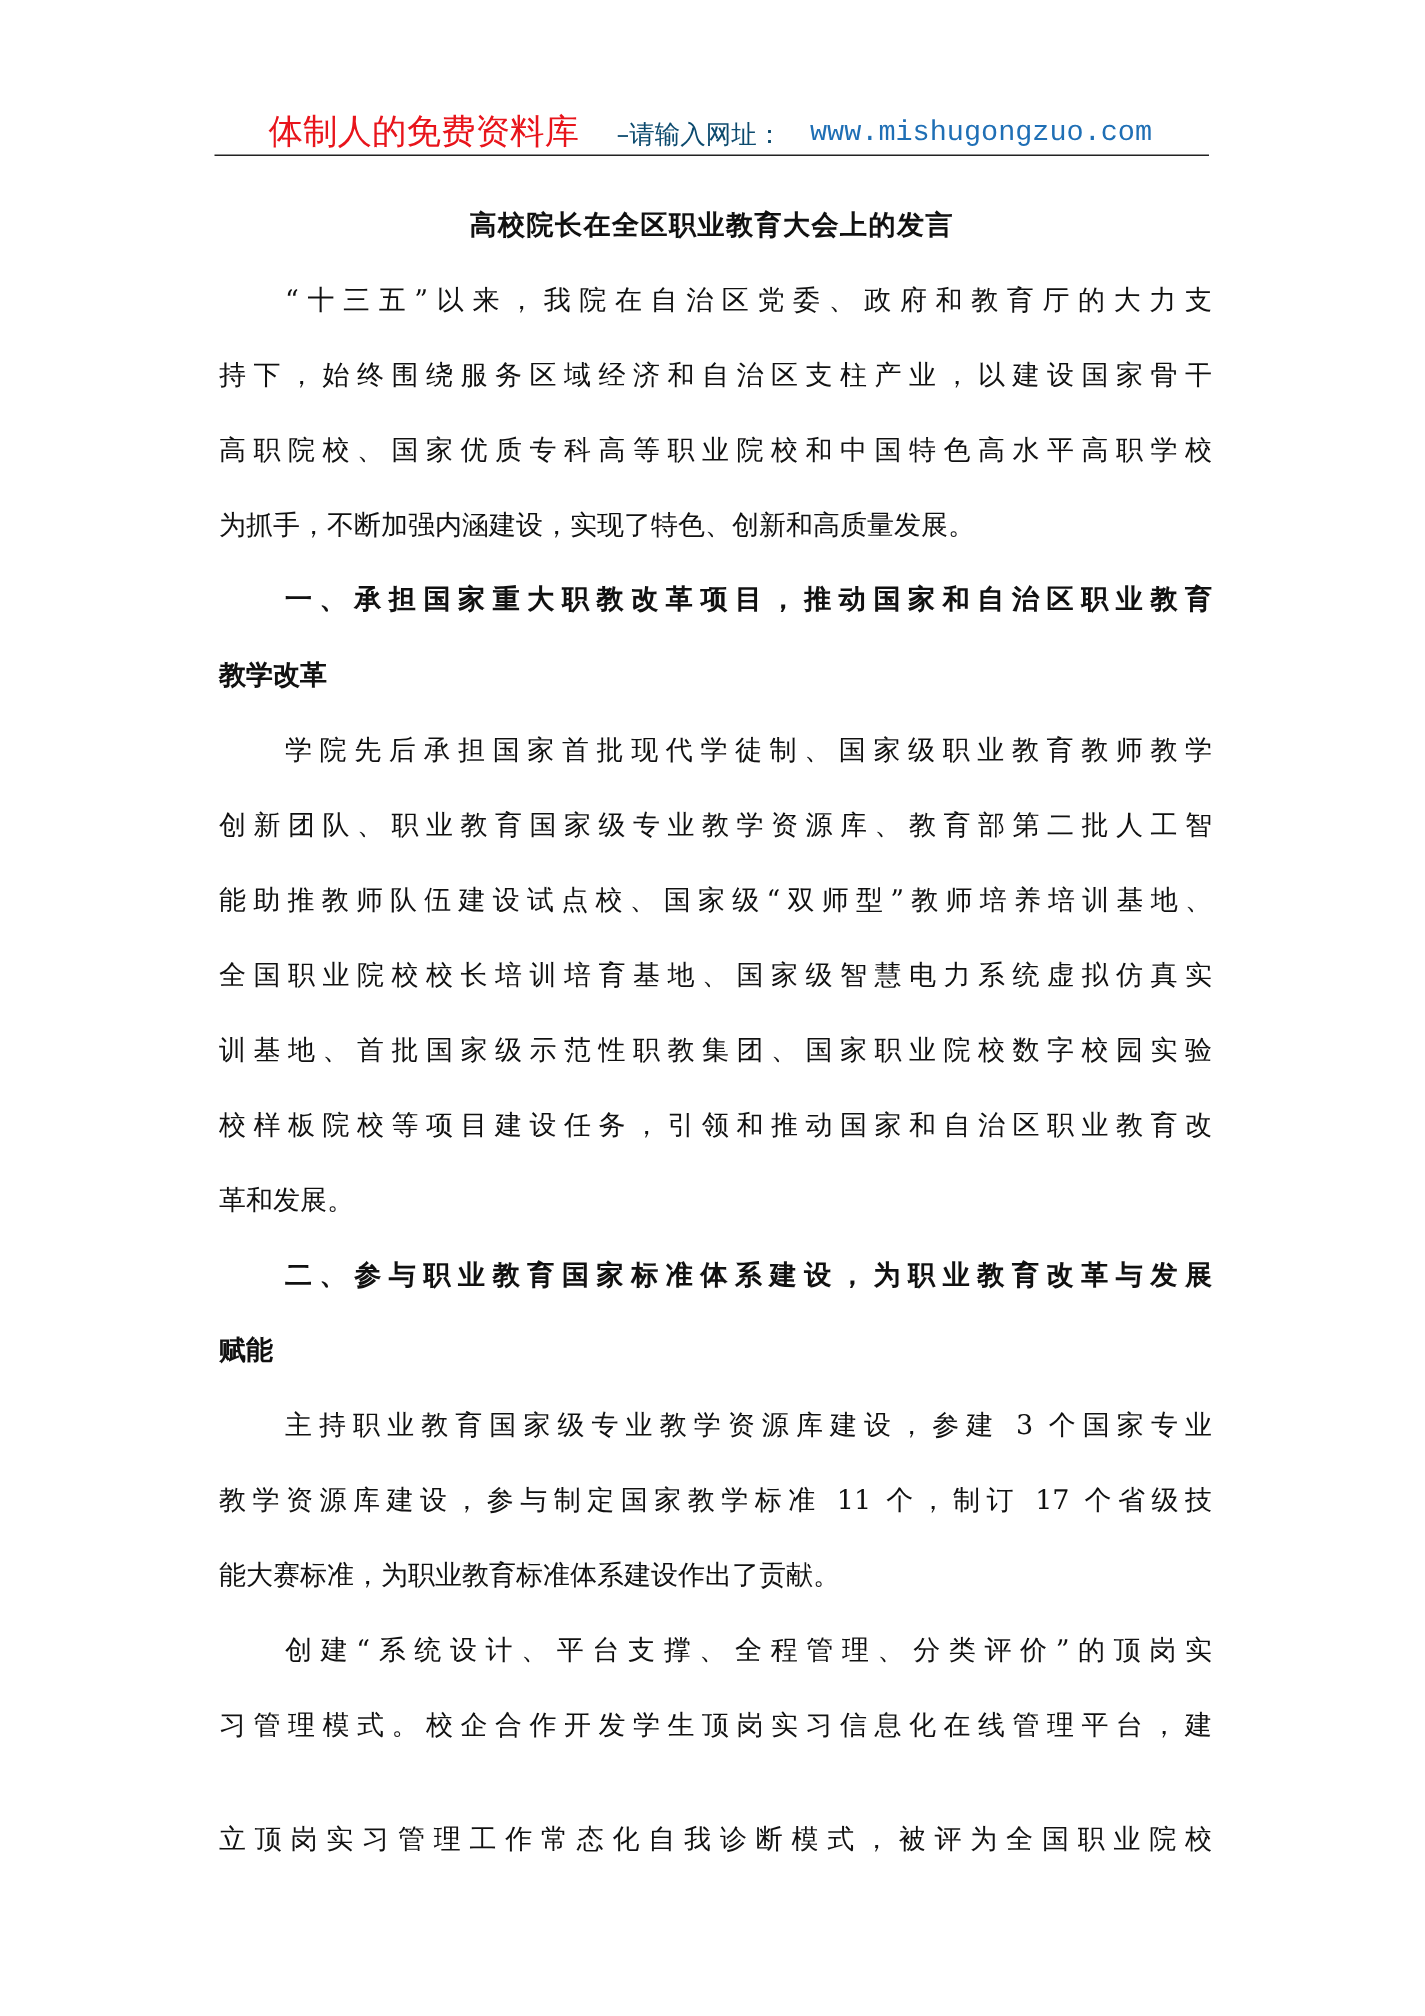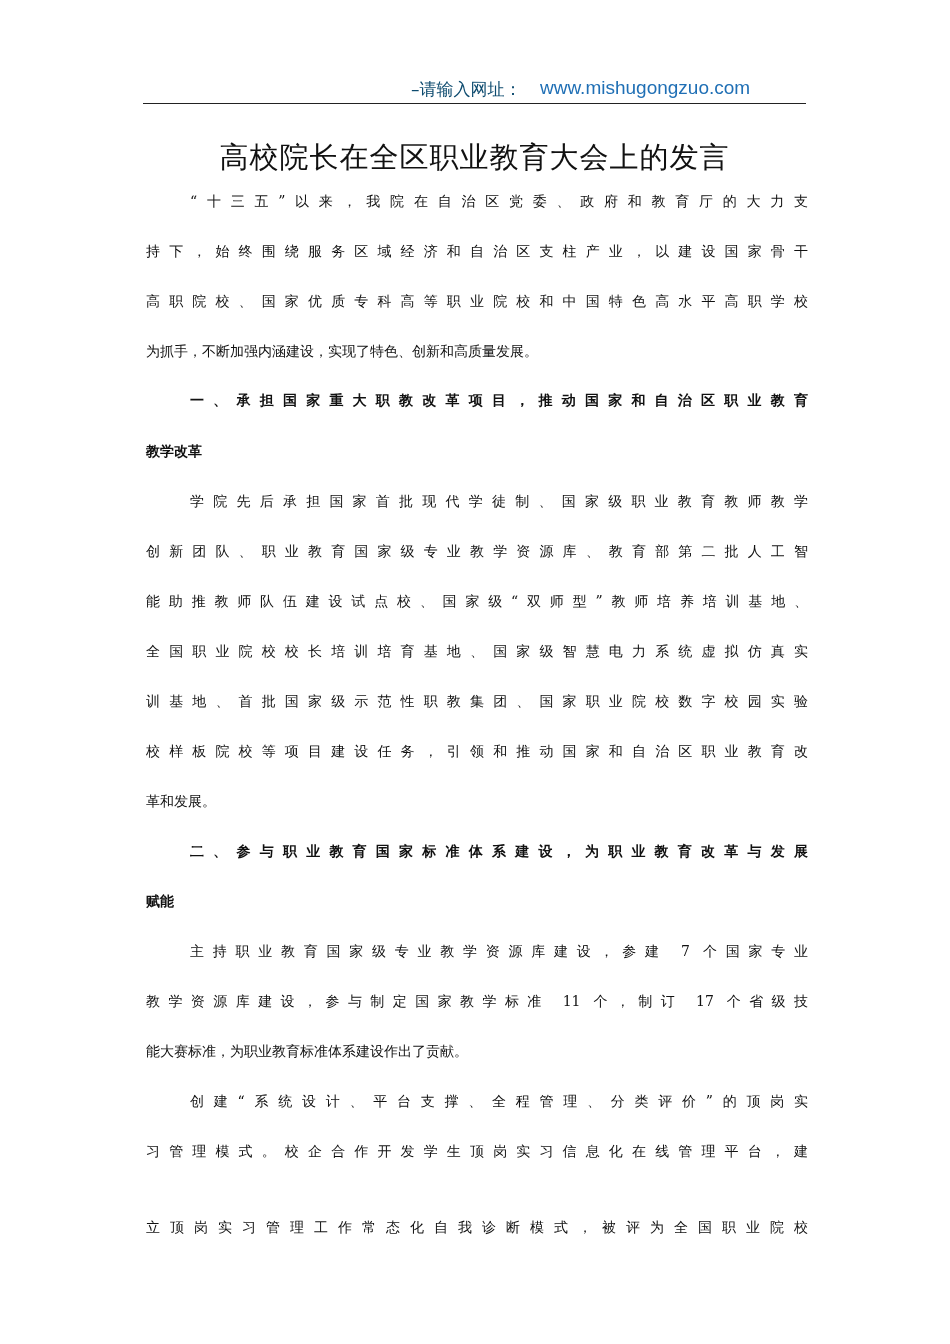--- a/index.html
+++ b/index.html
@@ -1,30 +1,31 @@
 <!DOCTYPE html>
 <html><head>
 <meta charset="utf-8">
 <style>
   html, body { margin: 0; padding: 0; background: #ffffff; }
   body { width: 950px; height: 1344px; position: relative; overflow: hidden; font-family: "DejaVu Serif", "Liberation Serif", serif; color: #111; }
   .header { position: absolute; left: 143px; top: 72px; width: 663px; height: 31px; border-bottom: 1.5px solid #222; white-space: nowrap; }
   .header .brand { position: absolute; left: 36px; top: 0; font-family: "DejaVu Sans", "Liberation Sans", sans-serif; font-size: 23px; color: #e8141b; letter-spacing: 0px; }
   .header .prompt { position: absolute; left: 268px; top: 6px; font-family: "DejaVu Sans", "Liberation Sans", sans-serif; font-size: 17px; color: #0c4a6e; }
-  .header .url { position: absolute; left: 397px; top: 5px; font-family: Liberation Sans, sans-serif; font-size: 19px; color: #1f6fb5; text-decoration: none; }
-  .title { position: absolute; left: 143px; width: 663px; top: 138px; text-align: center; font-size: 29px; font-weight: normal; letter-spacing: 1px; }
-  .line { position: absolute; left: 146px; width: 662px; font-size: 14px; line-height: 30px; height: 30px; white-space: nowrap; text-align: justify; text-align-last: justify; letter-spacing: 0px; }
+  .header .url { position: absolute; left: 397px; top: 5px; font-family: Liberation Mono, monospace; font-size: 19px; color: #1f6fb5; text-decoration: none; }
+  .title { position: absolute; left: 143px; width: 663px; top: 138px; text-align: center; font-size: 18px; font-weight: bold; letter-spacing: 1px; }
+  .line { position: absolute; left: 146px; width: 662px; font-size: 18px; line-height: 30px; height: 30px; white-space: nowrap; text-align: justify; text-align-last: justify; letter-spacing: 0px; }
   .line.last { text-align-last: left; }
   .line.indent { padding-left: 44px; width: 618px; }
   .line.bold { font-weight: bold; }
 </style>
 </head>
 <body>
 
 <div class="header">
+  <span class="brand">体制人的免费资料库</span>
   <span class="prompt">–请输入网址：</span>
   <a class="url">www.mishugongzuo.com</a>
 </div>
 
 <div class="title">高校院长在全区职业教育大会上的发言</div>
 
 <div id="body-lines">
     <div class="line indent" style="top: 186px;">“十三五”以来，我院在自治区党委、政府和教育厅的大力支</div>
     <div class="line" style="top: 236px;">持下，始终围绕服务区域经济和自治区支柱产业，以建设国家骨干</div>
     <div class="line" style="top: 286px;">高职院校、国家优质专科高等职业院校和中国特色高水平高职学校</div>
@@ -33,19 +34,19 @@
     <div class="line bold last" style="top: 436px;">教学改革</div>
     <div class="line indent" style="top: 486px;">学院先后承担国家首批现代学徒制、国家级职业教育教师教学</div>
     <div class="line" style="top: 536px;">创新团队、职业教育国家级专业教学资源库、教育部第二批人工智</div>
     <div class="line" style="top: 586px;">能助推教师队伍建设试点校、国家级“双师型”教师培养培训基地、</div>
     <div class="line" style="top: 636px;">全国职业院校校长培训培育基地、国家级智慧电力系统虚拟仿真实</div>
     <div class="line" style="top: 686px;">训基地、首批国家级示范性职教集团、国家职业院校数字校园实验</div>
     <div class="line" style="top: 736px;">校样板院校等项目建设任务，引领和推动国家和自治区职业教育改</div>
     <div class="line last" style="top: 786px;">革和发展。</div>
     <div class="line indent bold" style="top: 836px;">二、参与职业教育国家标准体系建设，为职业教育改革与发展</div>
     <div class="line bold last" style="top: 886px;">赋能</div>
-    <div class="line indent" style="top: 936px;">主持职业教育国家级专业教学资源库建设，参建 7 个国家专业</div>
+    <div class="line indent" style="top: 936px;">主持职业教育国家级专业教学资源库建设，参建 3 个国家专业</div>
     <div class="line" style="top: 986px;">教学资源库建设，参与制定国家教学标准 11 个，制订 17 个省级技</div>
     <div class="line last" style="top: 1036px;">能大赛标准，为职业教育标准体系建设作出了贡献。</div>
     <div class="line indent" style="top: 1086px;">创建“系统设计、平台支撑、全程管理、分类评价”的顶岗实</div>
     <div class="line" style="top: 1136px;">习管理模式。校企合作开发学生顶岗实习信息化在线管理平台，建</div>
     <div class="line" style="top: 1186px; margin-top: 26px;">立顶岗实习管理工作常态化自我诊断模式，被评为全国职业院校</div>
   </div>
 
 </body></html>

